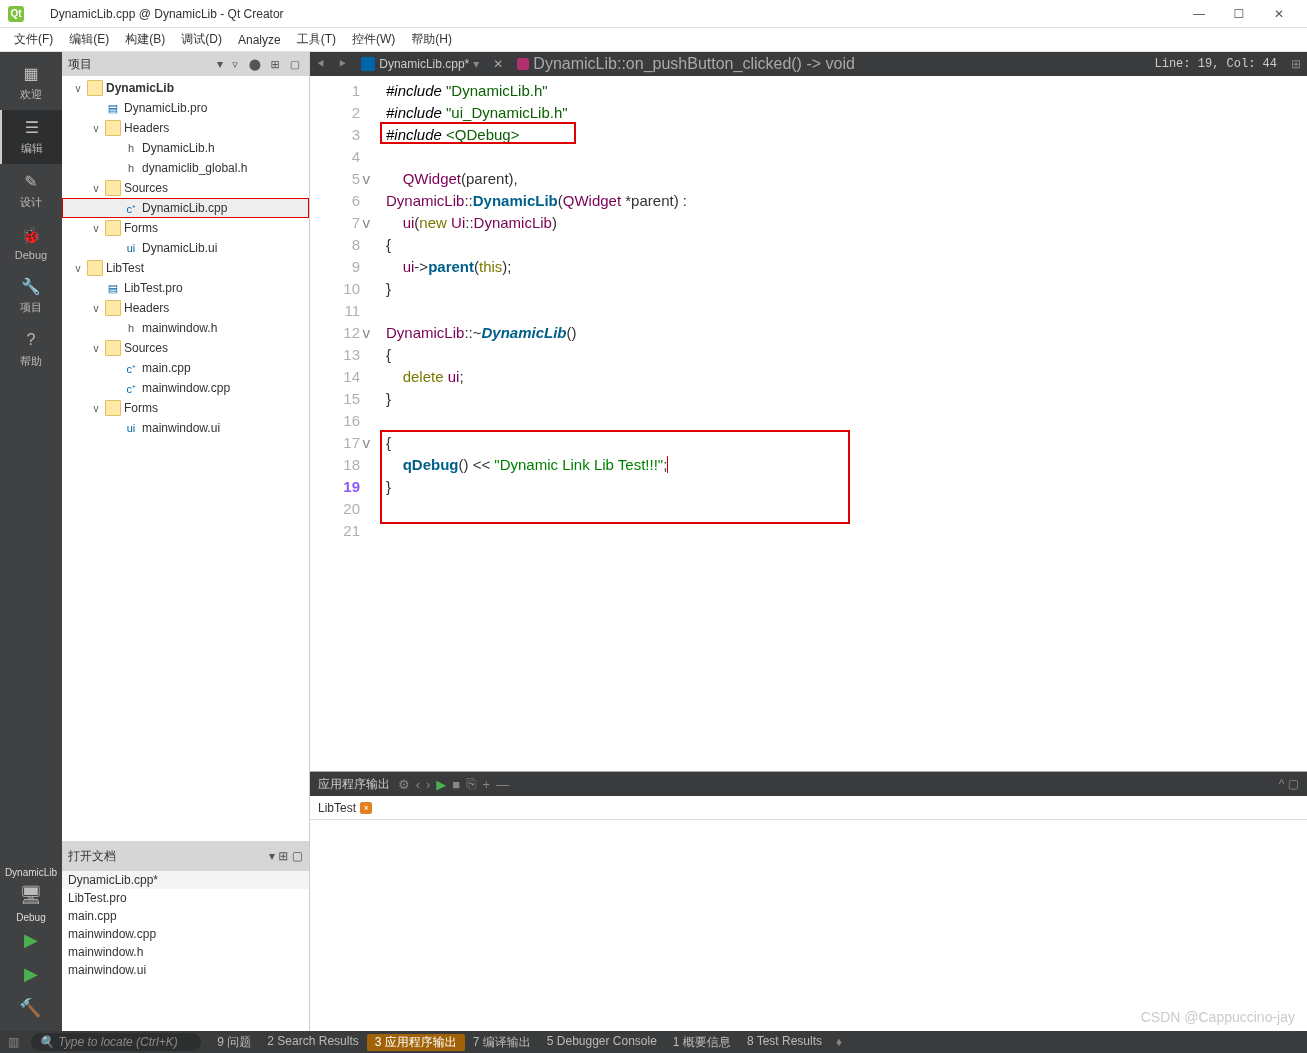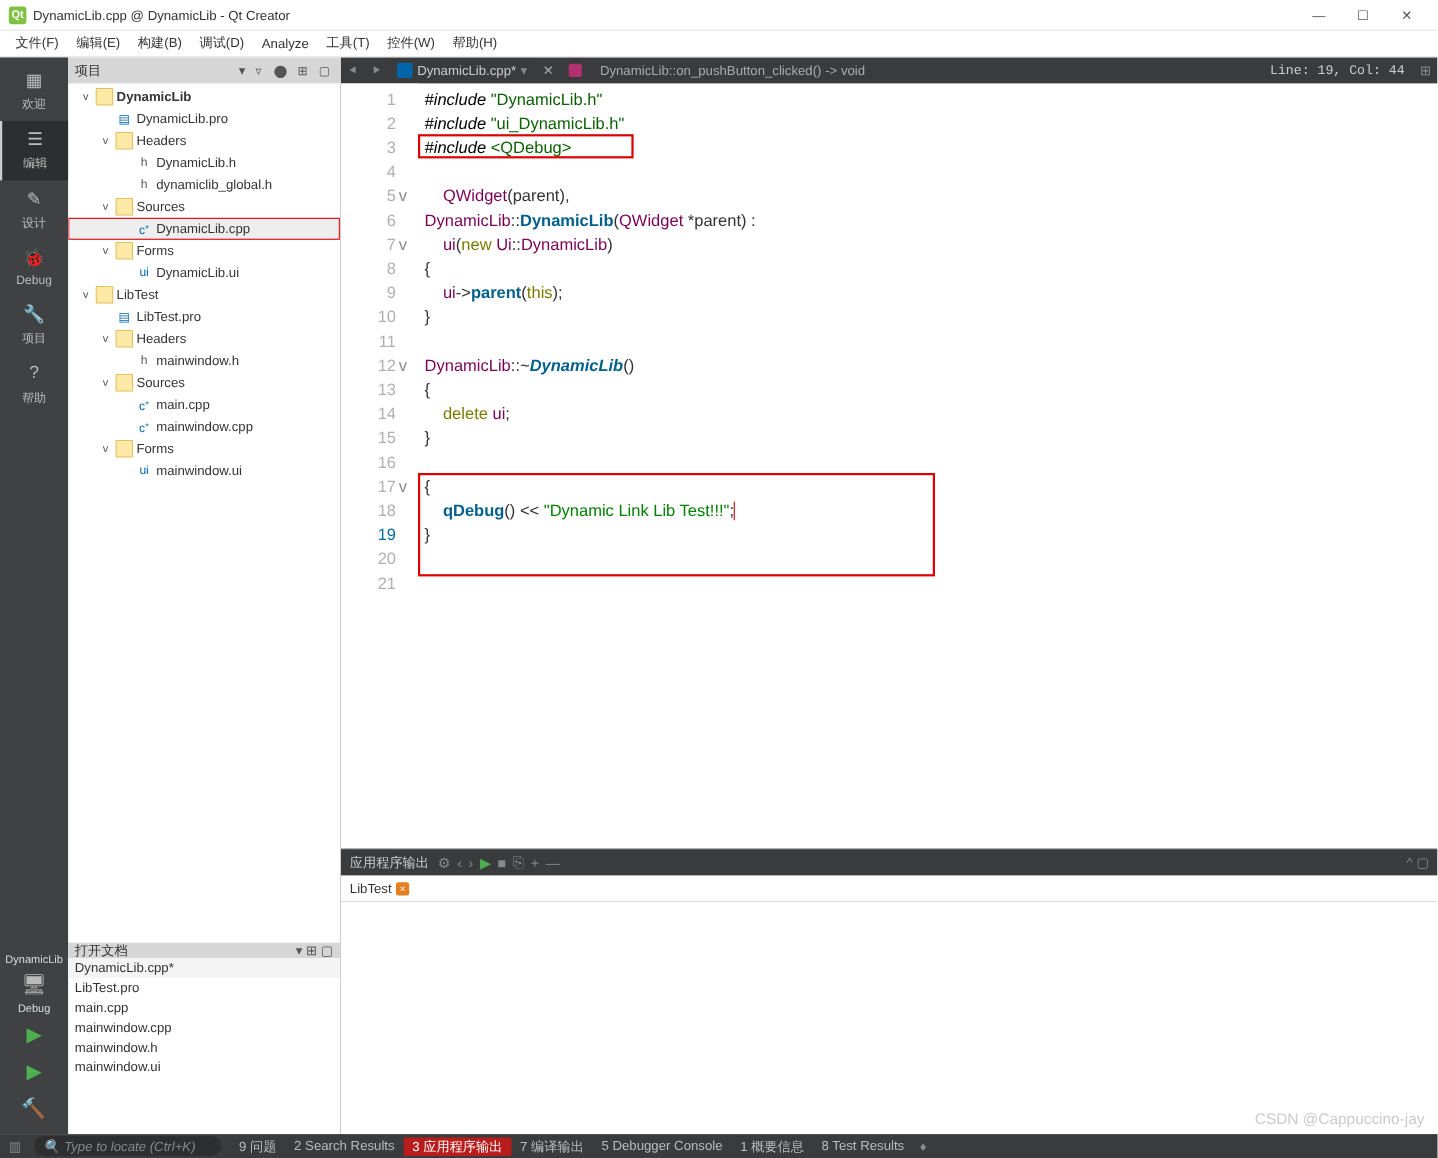--- a/index.html
+++ b/index.html
@@ -1,19 +1,19 @@
 <!DOCTYPE html>
 <html><head>
 <meta charset="utf-8">
 <style>
 * { margin:0; padding:0; box-sizing:border-box; font-family:"Microsoft YaHei",Tahoma,sans-serif; }
 body { width:1307px; height:1053px; background:#fff; font-size:12px; color:#333; display:flex; flex-direction:column; overflow:hidden;}
 .titlebar { height:28px; background:#fff; display:flex; align-items:center; padding:0 8px; border-bottom:1px solid #e0e0e0;}
 .titlebar .qt { width:16px;height:16px;background:#7fc241;border-radius:3px;display:flex;align-items:center;justify-content:center;color:#fff;font-weight:bold;font-size:10px;margin-right:6px;}
-.titlebar .title { flex:1;color:#333;}
+.titlebar .title { flex:1;color:#333;margin-left:20px;}
 .titlebar .wbtn { width:40px;height:28px;display:flex;align-items:center;justify-content:center;color:#555;}
 .menubar { height:24px; background:#fff; display:flex; align-items:center; padding:0 6px; border-bottom:1px solid #e5e5e5;}
 .menubar span { padding:3px 8px; color:#333;}
 .main { flex:1; display:flex; overflow:hidden;}
 .leftbar { width:62px; background:#404142; display:flex; flex-direction:column; align-items:center; padding-top:4px; color:#bbb; font-size:11px;}
 .leftbar .lb-item { width:100%; padding:6px 0 8px 0; display:flex; flex-direction:column; align-items:center; gap:3px;}
 .leftbar .lb-item.active { background:#2d2e2f; border-left:2px solid #ccc;}
 .leftbar .lb-ico { width:22px;height:22px;display:flex;align-items:center;justify-content:center;font-size:16px;color:#bbb;}
 .leftbar .spacer { flex:1;}
 .leftbar .bot { width:100%; padding:6px 0;}
@@ -31,38 +31,38 @@
 .tree-row .folder { background:#ffe9a6;border:1px solid #e0c060;border-radius:1px;}
 .tree-row .file-pro { color:#06a;}
 .tree-row .file-h { color:#555;}
 .tree-row .file-cpp { color:#06a;}
 .tree-row .file-ui { color:#06a;}
 .tree-row .txt { }
 .tree-row.bold .txt { font-weight:bold;}
 .tree-row.sel { background:#eeeeee;}
 .tree-row.redbox { outline:1.5px solid #d00; outline-offset:-1px;}
 .ind1{padding-left:10px;}.ind2{padding-left:28px;}.ind3{padding-left:46px;}
-.open-head { height:14px; background:#d6d6d6; display:flex; align-items:center; padding:0 6px;}
+.open-head { height:30px; background:#d6d6d6; display:flex; align-items:center; padding:0 6px;}
 .open-head .label{flex:1;}
 .open-list { height:160px; background:#fff; overflow:auto;}
 .open-list .item { height:18px; display:flex; align-items:center; padding:0 6px;}
 .open-list .item.sel { background:#f4f4f4;}
 .editor { flex:1; display:flex; flex-direction:column;}
 .ed-tabbar { height:24px; background:#3a3b3c; display:flex; align-items:center; color:#ccc; font-size:12px;}
 .ed-tabbar .arrow { padding:0 6px;color:#888;}
 .ed-tabbar .tab { display:flex;align-items:center;gap:4px;padding:0 8px;background:#3a3b3c;}
 .ed-tabbar .tab .ficon{width:14px;height:14px;background:#06a;border-radius:2px;}
 .ed-tabbar .close{padding:0 6px;color:#aaa;}
-.ed-tabbar .crumb{color:#aaa;font-family:Consolas,monospace;font-size:12px;padding:0 8px;display:flex;align-items:center;gap:16px;}
+.ed-tabbar .crumb{color:#aaa;font-family:Consolas,monospace;font-size:16px;padding:0 8px;display:flex;align-items:center;gap:4px;}
 .ed-tabbar .crumb .cicon{width:12px;height:12px;background:#b03070;border-radius:2px;}
 .ed-tabbar .pos{margin-left:auto;padding:0 8px;font-family:Liberation Mono, monospace;color:#ccc;}
 .code { flex:1; display:flex; font-family:Consolas,"Courier New",monospace; font-size:15px; line-height:22px; background:#fff;}
 .gutter { width:70px; text-align:right; color:#b0b0b0; padding:4px 8px 0 0; background:#fff; user-select:none;}
 .gutter .ln{height:22px;}
-.gutter .ln.act{color:#0369a1;font-weight:normal;}
+.gutter .ln.act{color:#8b5cf6;font-weight:bold;}
 .gutter .fold{display:inline-block;width:10px;color:#888;margin-right:2px;}
 .src { flex:1; padding:4px 0 0 6px; position:relative;}
 .src pre{margin:0;}
 .kw{color:#7a7a00;}
 .pre{color:#000000;font-style:italic;}
 .str{color:#008000;}
 .str2{color:#0a5f00;}
 .type{color:#7b0055;}
 .fn{color:#005f8b;font-weight:bold;}
 .fni{color:#005f8b;font-style:italic;font-weight:bold;}
@@ -75,21 +75,21 @@
 .outbar .btns{display:flex;gap:6px;align-items:center;}
 .outbar .btns span{color:#888;font-size:13px;}
 .outbar .btns .play{color:#4caf50;}
 .outtabs { height:24px; background:#fff; display:flex; align-items:center; border-bottom:1px solid #ddd;}
 .outtabs .tab{display:flex;align-items:center;gap:4px;padding:2px 8px;font-family:Consolas,monospace;font-size:12px;}
 .outtabs .tab .x{width:12px;height:12px;background:#e67e22;border-radius:2px;color:#fff;font-size:9px;display:flex;align-items:center;justify-content:center;}
 .outbody{flex:1;background:#fff;}
 .statusbar { height:22px; background:#3a3b3c; display:flex; align-items:center; color:#bbb; font-size:12px; padding:0 4px;}
 .statusbar .search{display:flex;align-items:center;background:#2d2e2f;border-radius:10px;padding:0 8px;height:18px;margin:0 8px;width:170px;color:#888;font-style:italic;}
 .statusbar .sitem{padding:0 8px;}
-.statusbar .sitem.active{background:#b91c1c;color:#fff;border-radius:2px;}
+.statusbar .sitem.active{background:#a16207;color:#fff;border-radius:2px;}
 .watermark{position:fixed;right:12px;bottom:28px;color:rgba(180,180,180,0.7);font-size:14px;}
 .split-h{display:flex;flex:1;overflow:hidden;}
 </style>
 </head>
 <body>
 
 <div class="titlebar">
   <div class="qt">Qt</div>
   <div class="title">DynamicLib.cpp @ DynamicLib - Qt Creator</div>
   <div class="wbtn">—</div>

